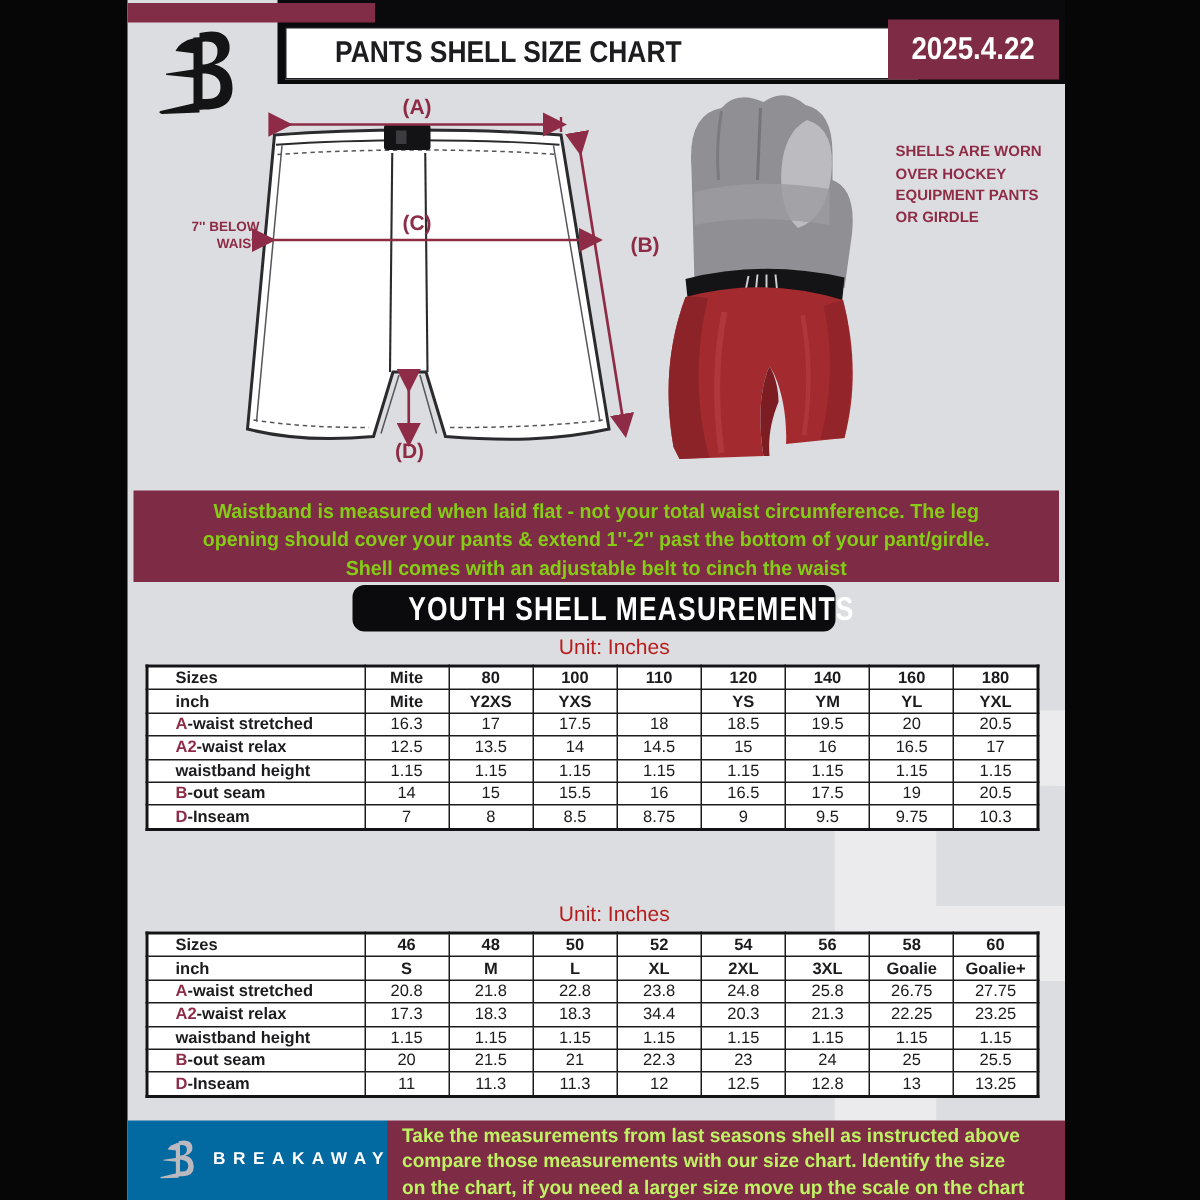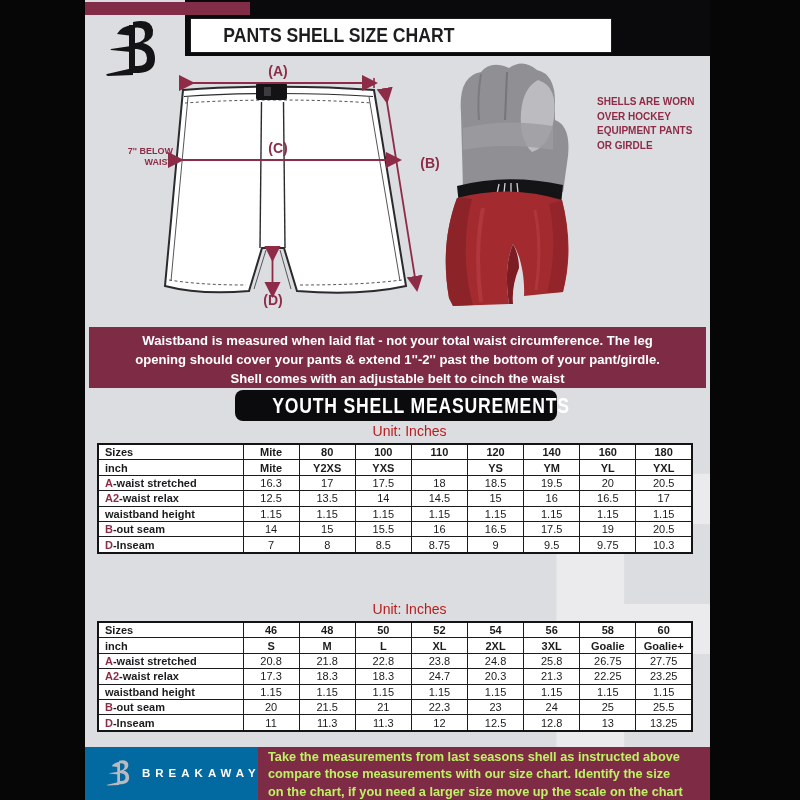--- a/index.html
+++ b/index.html
@@ -26,38 +26,38 @@
   .date-badge span{display:inline-block;transform:scaleX(0.88);}
   .logo-top{left:18px;top:16px;z-index:6;}
 
   
   .below-waist{left:26px;top:146px;width:62px;text-align:right;color:#8e2c47;
       font-size:9px;font-weight:bold;line-height:11px;z-index:6;}
   .photo-note{left:512px;top:95px;width:112px;color:#8e2c47;font-size:10px;font-weight:bold;
       line-height:14.5px;z-index:6;}
 
   
-  .info-banner{left:4px;top:327px;width:617px;height:61px;background:#7e2b45;color:#ffffff;z-index:6;
+  .info-banner{left:4px;top:327px;width:617px;height:61px;background:#7e2b45;color:#84cc16;z-index:6;
       text-align:center;font-size:13.5px;font-weight:bold;line-height:19px;padding-top:4px;box-sizing:border-box;}
   .info-banner div{transform:scaleX(0.97);}
 
   
   .section-banner{width:322px;height:31px;background:#0b0b0d;border-radius:8px;z-index:6;
       color:#fff;text-align:center;line-height:31px;left:150px;}
   .section-banner span{display:inline-block;font-size:22px;font-weight:bold;letter-spacing:1px;
       transform:scaleX(0.8);white-space:nowrap;}
   .unit-label{left:12px;width:625px;text-align:center;color:#b91c1c;font-size:14px;z-index:6;}
 
   
   table.size{border-collapse:collapse;table-layout:fixed;width:596px;background:#fff;
       position:absolute;left:12px;z-index:5;font-family:"Liberation Sans",sans-serif;}
   table.size{border:2.5px solid #141416;}
   table.size td{border:1.6px solid #1c1c1e;height:14.4px;text-align:center;padding:0;
       font-size:11px;color:#1b1b1d;overflow:hidden;white-space:nowrap;}
-  table.size td.lbl{text-align:left;padding-left:6px;font-weight:bold;}
+  table.size td.lbl{text-align:left;padding-left:18px;font-weight:bold;}
   table.size col.c0{width:145px;}
   table.size tr.hdr td{font-weight:bold;}
   .pfx{color:#8e2c47;font-weight:bold;}
 
   
   .footer-black{left:0;top:747px;width:173px;height:53px;background:#0369a1;z-index:6;}
   .footer-maroon{left:173px;top:747px;width:452px;height:53px;background:#7e2b45;z-index:6;
       color:#bef264;font-size:13px;font-weight:bold;line-height:17.4px;box-sizing:border-box;padding:1px 6px 0 10px;}
   .footer-maroon div{transform:scaleX(0.98);transform-origin:left center;white-space:nowrap;}
   .brand-text{position:absolute;left:57px;top:20px;color:#fff;font-size:11.5px;font-weight:bold;
@@ -81,20 +81,23 @@
         <rect x="26" y="9" width="6" height="48"></rect>
         <path d="M30 9 Q18 10 14 18 L30 20 Z"></path>
         <path d="M28 30 L8 33 Q7 33.5 8 34 L28 36 Z"></path>
         <path d="M30 52 L4 58 Q2 59 5 60 L30 59 Z"></path>
       </g>
     </svg>
   </div>
 
   <div class="abs title-bar">
     <div class="title-text">PANTS SHELL SIZE CHART</div>
+  </div>
+  <div class="abs date-badge">
+    <span>2025.4.22</span>
   </div>
 
   <svg class="abs" style="left:55px;top:58px;z-index:5;" width="312" height="257" viewBox="0 0 312 257">
     <defs>
       <marker id="ah" markerWidth="9" markerHeight="9" refX="4.5" refY="4.5" orient="auto">
         <path d="M0 0 L9 4.5 L0 9 Z" fill="#8e2c47"></path>
       </marker>
     </defs>
 
     <path d="M43 32 C100 27.5 177 27.5 234 32 L266 228 C230 236 195 236 157 233 L144 190 L122 190 L109 233 C75 236 48 234 25 228 Z" fill="#ffffff" stroke="#2b2b2e" stroke-width="2"></path>
@@ -315,21 +318,21 @@
           <td>24.8</td>
           <td>25.8</td>
           <td>26.75</td>
           <td>27.75</td>
         </tr>
         <tr>
           <td class="lbl"><span class="pfx">A2</span>-waist relax</td>
           <td>17.3</td>
           <td>18.3</td>
           <td>18.3</td>
-          <td>24.7</td>
+          <td>34.4</td>
           <td>20.3</td>
           <td>21.3</td>
           <td>22.25</td>
           <td>23.25</td>
         </tr>
         <tr>
           <td class="lbl">waistband height</td>
           <td>1.15</td>
           <td>1.15</td>
           <td>1.15</td>

